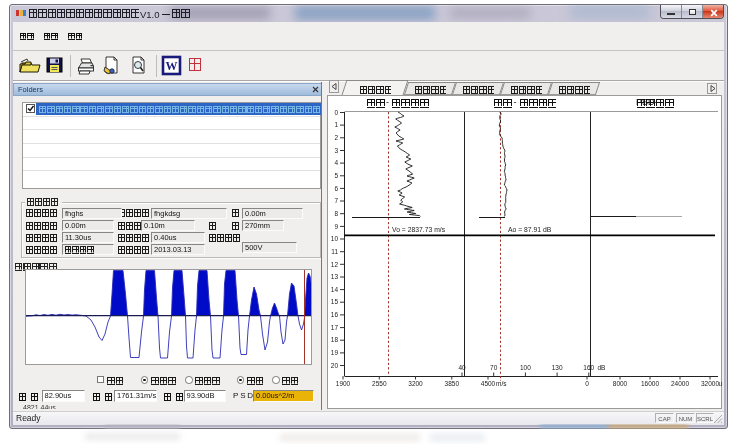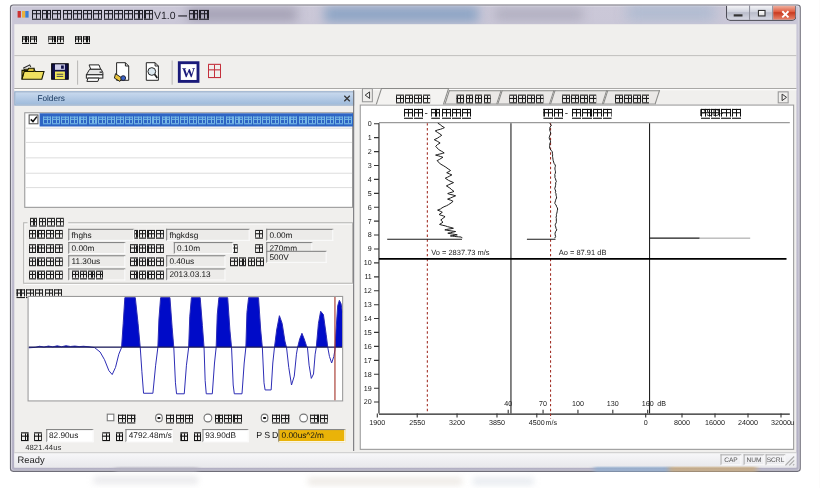--- a/index.html
+++ b/index.html
@@ -82,21 +82,21 @@
 <path d="M120 6 L128 6 L131 9 L131 22 L120 22 Z"></path>
 <path d="M128 6 L128 9 L131 9" fill="none"></path>
 <circle cx="125" cy="14" r="3.5" fill="#dce8f0"></circle>
 <path d="M127.5 16.5 L130 20" stroke-width="1.6"></path>
 </g>
 <rect x="143" y="4" width="1" height="22" fill="#bdbcba"></rect>
 <rect x="150" y="6" width="17" height="17" fill="#fff" stroke="#1a1a7a" stroke-width="2.6"></rect>
 <text x="158.5" y="19" font-size="12" font-weight="bold" fill="#1a1a7a" text-anchor="middle" font-family="Liberation Serif">W</text>
 </svg>
 <i class="zh" style="left:189px;top:58px;width:12px;height:13px;--c:#c4303c;--p:13px;--e:12px;--m1:5.5px;--m2:6.5px;--v:11px;"></i>
-<div class="a" style="left:13px;top:83px;width:309px;height:13px;background:linear-gradient(180deg,#c8d9ee,#9fbbdb);border:1px solid #8aa6c8;font-size:7.5px;color:#15355c;line-height:11.5px;padding-left:20px">Folders</div>
+<div class="a" style="left:13px;top:83px;width:309px;height:13px;background:linear-gradient(180deg,#c8d9ee,#9fbbdb);border:1px solid #8aa6c8;font-size:7.5px;color:#15355c;line-height:11.5px;padding-left:4px">Folders</div>
 <svg class="a" style="left:312px;top:86px" width="7" height="7">
     <path d="M1 1 L6 6 M6 1 L1 6" stroke="#333" stroke-width="1.1"></path>
   </svg>
 <div class="a" style="left:22px;top:102px;width:299px;height:87px;background:#fff;border:1px solid #9a9a9a"></div>
 <div class="a" style="left:23px;top:115.5px;width:297px;height:1px;background:#e0e0e0"></div>
 <div class="a" style="left:23px;top:129.2px;width:297px;height:1px;background:#e0e0e0"></div>
 <div class="a" style="left:23px;top:142.9px;width:297px;height:1px;background:#e0e0e0"></div>
 <div class="a" style="left:23px;top:156.6px;width:297px;height:1px;background:#e0e0e0"></div>
 <div class="a" style="left:23px;top:170.3px;width:297px;height:1px;background:#e0e0e0"></div>
 <div class="a" style="left:36px;top:103px;width:285px;height:12px;background:#2e65c4"></div>
@@ -118,25 +118,25 @@
 <i class="zh" style="left:117.5px;top:245.7px;width:31px;height:8px;--c:#1c1c1c;--p:8px;--e:7px;--m1:3.4px;--m2:4.4px;--v:6px;"></i>
 <i class="zh" style="left:209px;top:209.0px;width:7px;height:8px;--c:#1c1c1c;--p:8px;--e:7px;--m1:3.4px;--m2:4.4px;--v:6px;"></i>
 <i class="zh" style="left:232px;top:209.0px;width:7px;height:8px;--c:#1c1c1c;--p:8px;--e:7px;--m1:3.4px;--m2:4.4px;--v:6px;"></i>
 <i class="zh" style="left:209px;top:221.5px;width:7px;height:8px;--c:#1c1c1c;--p:8px;--e:7px;--m1:3.4px;--m2:4.4px;--v:6px;"></i>
 <i class="zh" style="left:232px;top:221.5px;width:7px;height:8px;--c:#1c1c1c;--p:8px;--e:7px;--m1:3.4px;--m2:4.4px;--v:6px;"></i>
 <i class="zh" style="left:209px;top:233.7px;width:31px;height:8px;--c:#1c1c1c;--p:8px;--e:7px;--m1:3.4px;--m2:4.4px;--v:6px;"></i>
 <div class="fld" style="left:62px;top:207.5px;width:60px;height:11px">fhghs</div>
 <div class="fld" style="left:151px;top:207.5px;width:76px;height:11px">fhgkdsg</div>
 <div class="fld" style="left:242px;top:207.5px;width:61px;height:11px">0.00m</div>
 <div class="fld" style="left:62px;top:220px;width:52px;height:11px">0.00m</div>
-<div class="fld" style="left:158px;top:220px;width:54px;height:11px">0.10m</div>
+<div class="fld" style="left:141px;top:220px;width:54px;height:11px">0.10m</div>
 <div class="fld" style="left:242px;top:220px;width:42px;height:11px">270mm</div>
 <div class="fld" style="left:62px;top:232.2px;width:52px;height:11px">11.30us</div>
 <div class="fld" style="left:151px;top:232.2px;width:54px;height:11px">0.40us</div>
-<div class="fld" style="left:242px;top:228px;width:55px;height:11px">500V</div>
+<div class="fld" style="left:242px;top:242px;width:55px;height:11px">500V</div>
 <div class="fld" style="left:62px;top:244.2px;width:52px;height:11px"></div>
 <i class="zh" style="left:65px;top:246.2px;width:29.0px;height:7.5px;--c:#1c1c1c;--p:7.5px;--e:6.5px;--m1:3.1px;--m2:4.2px;--v:5.5px;"></i>
 <div class="fld" style="left:151px;top:244.2px;width:54px;height:11px">2013.03.13</div>
 <i class="zh" style="left:15px;top:262.5px;width:41.5px;height:8px;--c:#222;--p:8.5px;--e:7.5px;--m1:3.6px;--m2:4.6px;--v:6.5px;"></i>
 <div class="a" style="left:24.5px;top:269px;width:287px;height:96px;background:#fff;border:1px solid #9a9a9a"></div>
 <svg class="a" style="left:25.5px;top:270px" width="285" height="94" viewBox="0 0 285 94">
 <defs>
       <clipPath id="cpw">
         <rect x="0" y="0" width="285" height="45.6"></rect>
       </clipPath>
@@ -158,21 +158,21 @@
     <div class="a" style="left:1.5px;top:1.5px;width:2.5px;height:2.5px;border-radius:50%;background:#111"></div>
   </div>
 <i class="zh" style="left:246.5px;top:376.5px;width:16.2px;height:8px;--c:#1c1c1c;--p:8.6px;--e:7.6px;--m1:3.6px;--m2:4.6px;--v:6.6px;"></i>
 <div class="a" style="left:272px;top:376px;width:7.5px;height:7.5px;border-radius:50%;background:#fff;border:1px solid #777"></div>
 <i class="zh" style="left:282px;top:376.5px;width:16.2px;height:8px;--c:#1c1c1c;--p:8.6px;--e:7.6px;--m1:3.6px;--m2:4.6px;--v:6.6px;"></i>
 <i class="zh" style="left:19px;top:392.5px;width:7px;height:8px;--c:#111;--p:8px;--e:7px;--m1:3.4px;--m2:4.4px;--v:6px;"></i>
 <i class="zh" style="left:31px;top:392.5px;width:7px;height:8px;--c:#111;--p:8px;--e:7px;--m1:3.4px;--m2:4.4px;--v:6px;"></i>
 <div class="fld" style="left:41.5px;top:390px;width:43px;height:11.5px;background:#fff">82.90us</div>
 <i class="zh" style="left:93px;top:392.5px;width:7px;height:8px;--c:#111;--p:8px;--e:7px;--m1:3.4px;--m2:4.4px;--v:6px;"></i>
 <i class="zh" style="left:105px;top:392.5px;width:7px;height:8px;--c:#111;--p:8px;--e:7px;--m1:3.4px;--m2:4.4px;--v:6px;"></i>
-<div class="fld" style="left:114px;top:390px;width:43px;height:11.5px;background:#fff">4792.48m/s</div>
+<div class="fld" style="left:114px;top:390px;width:43px;height:11.5px;background:#fff">1761.31m/s</div>
 <i class="zh" style="left:164px;top:392.5px;width:7px;height:8px;--c:#111;--p:8px;--e:7px;--m1:3.4px;--m2:4.4px;--v:6px;"></i>
 <i class="zh" style="left:176px;top:392.5px;width:7px;height:8px;--c:#111;--p:8px;--e:7px;--m1:3.4px;--m2:4.4px;--v:6px;"></i>
 <div class="fld" style="left:183.5px;top:390px;width:42px;height:11.5px;background:#fff">93.90dB</div>
 <div class="a" style="left:233px;top:391px;font-size:8px;letter-spacing:1.8px;color:#111">PSD</div>
 <div class="fld" style="left:253px;top:390px;width:61px;height:11.5px;background:#eab308">0.00us^2/m</div>
 <div class="a" style="left:23px;top:404px;width:34px;height:5px;overflow:hidden;font-size:7px;color:#333">4821.44us</div>
 <div class="a" style="left:320.5px;top:82px;width:1.5px;height:328px;background:#77777c"></div>
 <div class="a" style="left:326.5px;top:95px;width:395.5px;height:314px;background:#fff;border:1px solid #9a9a9a"></div>
 <div class="a" style="left:329px;top:80px;width:10px;height:13px;background:#f0efed;border:1px solid #9a9a9a"></div>
 <svg class="a" style="left:331px;top:83px" width="6" height="7">

